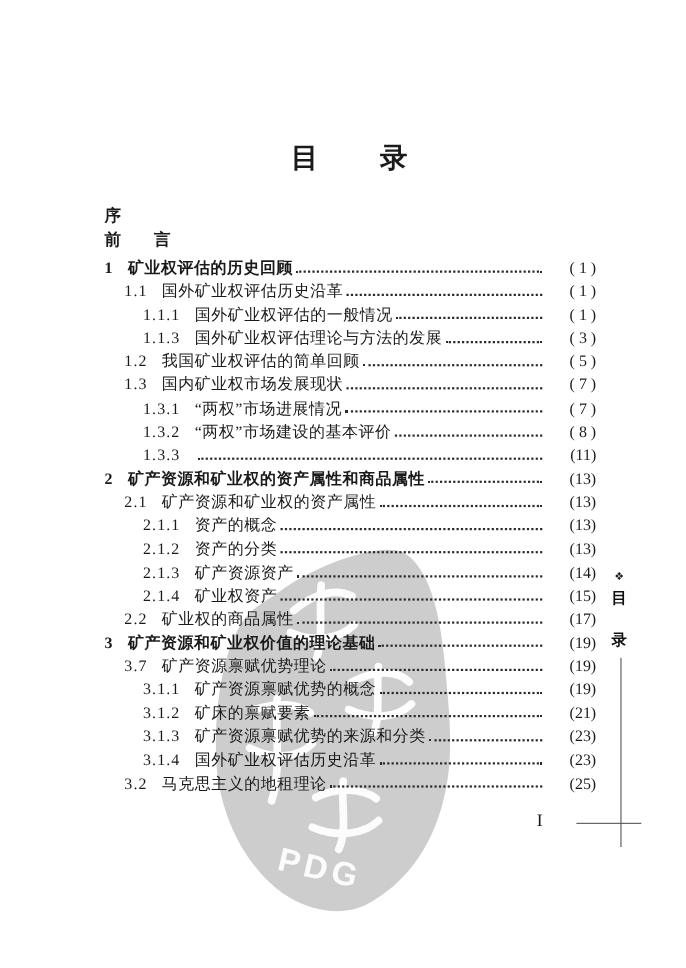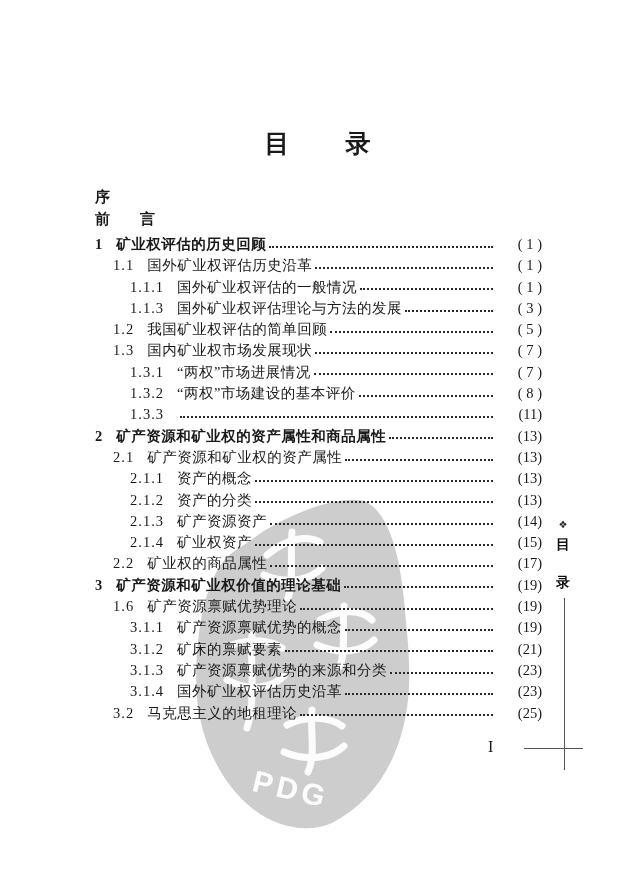--- a/index.html
+++ b/index.html
@@ -218,21 +218,21 @@
       <span class="dots"></span>
       <span class="pg">(17)</span>
     </div>
         <div class="row lv1">
       <span class="num">3</span>
       <span class="title-txt">矿产资源和矿业权价值的理论基础</span>
       <span class="dots"></span>
       <span class="pg">(19)</span>
     </div>
         <div class="row lv2">
-      <span class="num">1.6</span>
+      <span class="num">3.7</span>
       <span class="title-txt">矿产资源禀赋优势理论</span>
       <span class="dots"></span>
       <span class="pg">(19)</span>
     </div>
         <div class="row lv3">
       <span class="num">3.1.1</span>
       <span class="title-txt">矿产资源禀赋优势的概念</span>
       <span class="dots"></span>
       <span class="pg">(19)</span>
     </div>

